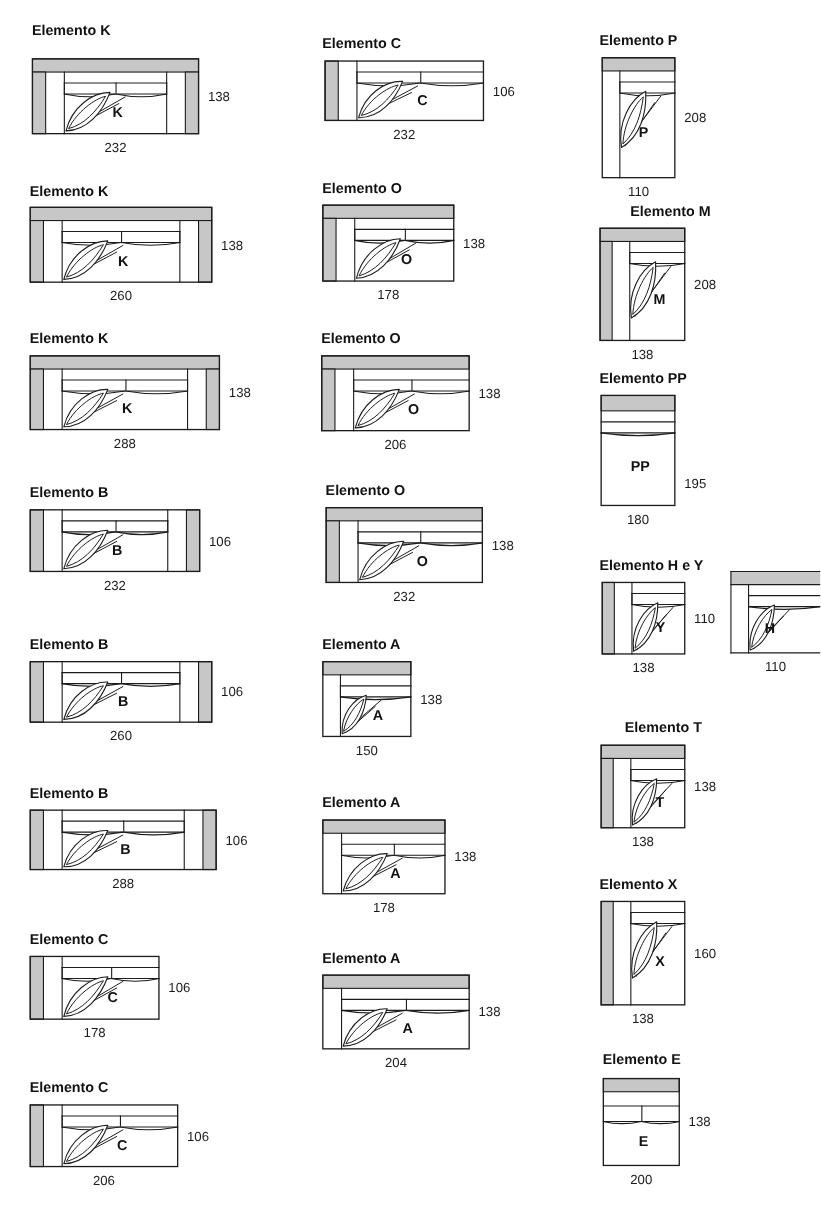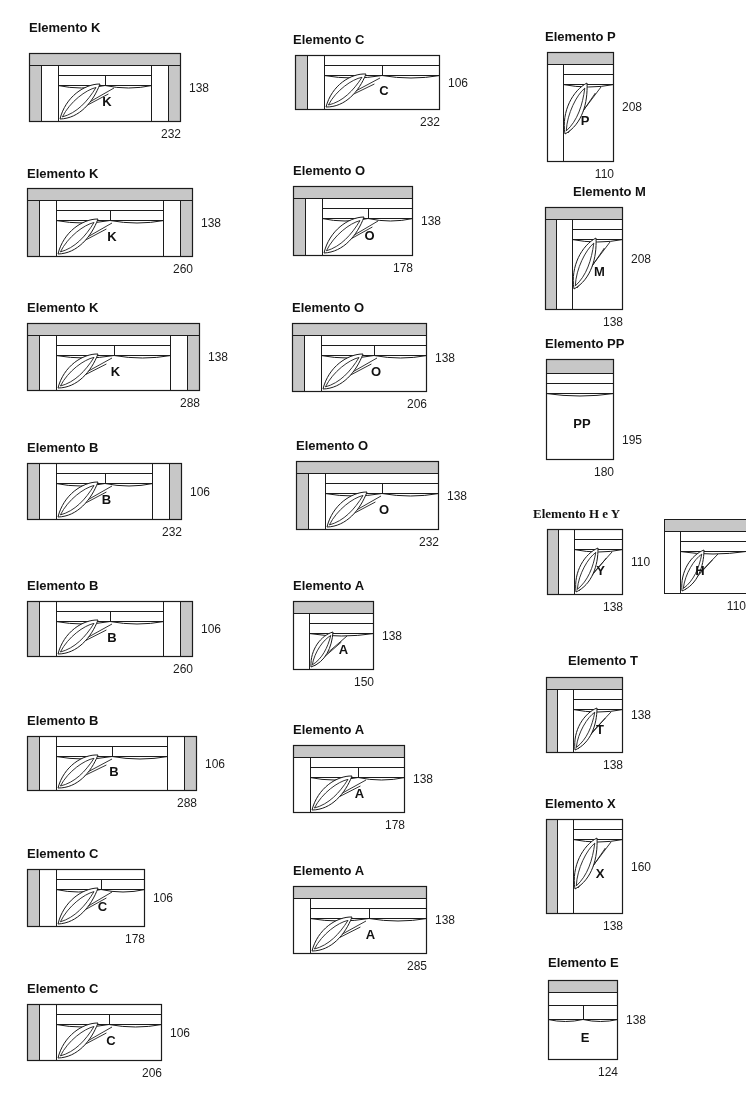--- a/index.html
+++ b/index.html
@@ -6,21 +6,21 @@
   #canvas{
     position:relative;width:746px;height:1100px;background:#ffffff;
     font-family:"Liberation Sans",sans-serif;color:#111;overflow:hidden;
   }
   .el-title{
     position:absolute;font-weight:bold;font-size:13px;line-height:15px;
     white-space:nowrap;color:#111;
   }
   .dim{position:absolute;font-size:12px;line-height:14px;color:#1c1c1c;white-space:nowrap;}
   .dim-h{transform:translateY(-50%);}
-  .dim-w{text-align:right;}
+  .dim-w{text-align:center;}
   svg.fig{position:absolute;overflow:visible;display:block;}
 </style>
 </head>
 <body>
 
 <div id="canvas">
     <div class="el-title" style="left:29px;top:20px;">Elemento K</div>
     <svg class="fig" width="154" height="71" style="left:29px;top:53px;">
       <rect x="0" y="0" width="152" height="69" fill="#ffffff"></rect>
       <rect x="0.5" y="0.5" width="151" height="12" fill="#c7c7c7" stroke="#1c1c1c" stroke-width="1"></rect>
@@ -364,21 +364,21 @@
       <path d="M76,32.5 Q105,37.5 134,32.5" fill="none" stroke="#1c1c1c" stroke-width="1"></path>
       <g>
         <line x1="28" y1="59.9" x2="73" y2="35" stroke="#1c1c1c" stroke-width="0.9"></line>
         <line x1="22" y1="64" x2="67.4" y2="41" stroke="#1c1c1c" stroke-width="0.9"></line>
         <path d="M19,65 C24.6,43.2 43.5,30.6 59,31 C52.1,48.8 38.2,64.9 19,65 Z" fill="#ffffff" stroke="#1c1c1c" stroke-width="1" stroke-linejoin="round"></path>
         <path d="M21.4,63.0 C29.0,48.0 45.1,36.4 55.0,34.4 C46.4,48.1 35.7,59.3 21.4,63.0 Z" fill="none" stroke="#1c1c1c" stroke-width="0.9" stroke-linejoin="round"></path>
       </g>
       <text x="77.5" y="52.92" text-anchor="middle" font-size="13" font-weight="bold" font-family="&quot;Liberation Sans&quot;,sans-serif" fill="#111111">A</text>
     </svg>
     <div class="dim dim-h" style="left:435px;top:920px;">138</div>
-    <div class="dim dim-w" style="left:293px;top:959px;width:134px;">285</div>
+    <div class="dim dim-w" style="left:293px;top:959px;width:134px;">204</div>
     <div class="el-title" style="left:545px;top:29px;">Elemento P</div>
     <svg class="fig" width="69" height="112" style="left:547px;top:52px;">
       <rect x="0" y="0" width="67" height="110" fill="#ffffff"></rect>
       <rect x="0.5" y="0.5" width="66" height="12" fill="#c7c7c7" stroke="#1c1c1c" stroke-width="1"></rect>
       <rect x="0.5" y="0.5" width="66" height="109" fill="none" stroke="#1c1c1c" stroke-width="1.2"></rect>
       <line x1="16.5" y1="12" x2="16.5" y2="110" stroke="#1c1c1c" stroke-width="1"></line>
       <line x1="16" y1="22.5" x2="67" y2="22.5" stroke="#1c1c1c" stroke-width="1"></line>
       <line x1="16" y1="32.5" x2="67" y2="32.5" stroke="#1c1c1c" stroke-width="1"></line>
       <line x1="16.5" y1="22" x2="16.5" y2="32" stroke="#1c1c1c" stroke-width="1"></line>
       <path d="M16,32.5 Q41.5,37.5 67,32.5" fill="none" stroke="#1c1c1c" stroke-width="1"></path>
@@ -418,21 +418,21 @@
       <rect x="0" y="0" width="68" height="101" fill="#ffffff"></rect>
       <rect x="0.5" y="0.5" width="67" height="14" fill="#c7c7c7" stroke="#1c1c1c" stroke-width="1"></rect>
       <rect x="0.5" y="0.5" width="67" height="100" fill="none" stroke="#1c1c1c" stroke-width="1.2"></rect>
       <line x1="0" y1="24.5" x2="68" y2="24.5" stroke="#1c1c1c" stroke-width="1"></line>
       <line x1="0" y1="34.5" x2="68" y2="34.5" stroke="#1c1c1c" stroke-width="1"></line>
       <path d="M0,34.5 Q34,39.5 68,34.5" fill="none" stroke="#1c1c1c" stroke-width="1"></path>
       <text x="36" y="69.49" text-anchor="middle" font-size="13" font-weight="bold" font-family="&quot;Liberation Sans&quot;,sans-serif" fill="#111111">PP</text>
     </svg>
     <div class="dim dim-h" style="left:622px;top:409.5px;margin-top:30px;">195</div>
     <div class="dim dim-w" style="left:546px;top:465px;width:68px;">180</div>
-    <div class="el-title" style="left:533px;top:506px;font-family:Liberation Serif, serif;">Elemento H e Y</div>
+    <div class="el-title" style="left:545px;top:506px;">Elemento H e Y</div>
     <svg class="fig" width="78" height="68" style="left:547px;top:529px;">
       <rect x="0" y="0" width="76" height="66" fill="#ffffff"></rect>
       <rect x="0.5" y="0.5" width="11" height="65" fill="#c7c7c7" stroke="#1c1c1c" stroke-width="1"></rect>
       <rect x="0.5" y="0.5" width="75" height="65" fill="none" stroke="#1c1c1c" stroke-width="1.2"></rect>
       <line x1="27.5" y1="0" x2="27.5" y2="66" stroke="#1c1c1c" stroke-width="1"></line>
       <line x1="27" y1="10.5" x2="76" y2="10.5" stroke="#1c1c1c" stroke-width="1"></line>
       <line x1="27" y1="20.5" x2="76" y2="20.5" stroke="#1c1c1c" stroke-width="1"></line>
       <line x1="27.5" y1="10" x2="27.5" y2="20" stroke="#1c1c1c" stroke-width="1"></line>
       <path d="M27,20.5 Q51.5,25.5 76,20.5" fill="none" stroke="#1c1c1c" stroke-width="1"></path>
       <g>
@@ -513,14 +513,14 @@
       <rect x="0.5" y="0.5" width="69" height="12" fill="#c7c7c7" stroke="#1c1c1c" stroke-width="1"></rect>
       <rect x="0.5" y="0.5" width="69" height="79" fill="none" stroke="#1c1c1c" stroke-width="1.2"></rect>
       <line x1="0" y1="25.5" x2="70" y2="25.5" stroke="#1c1c1c" stroke-width="1"></line>
       <line x1="0" y1="39.5" x2="70" y2="39.5" stroke="#1c1c1c" stroke-width="1"></line>
       <line x1="35.5" y1="25" x2="35.5" y2="39" stroke="#1c1c1c" stroke-width="1"></line>
       <path d="M0,39.5 Q17.5,43.5 35,39.5" fill="none" stroke="#1c1c1c" stroke-width="1"></path>
       <path d="M35,39.5 Q52.5,43.5 70,39.5" fill="none" stroke="#1c1c1c" stroke-width="1"></path>
       <text x="37" y="62.269999999999996" text-anchor="middle" font-size="13" font-weight="bold" font-family="&quot;Liberation Sans&quot;,sans-serif" fill="#111111">E</text>
     </svg>
     <div class="dim dim-h" style="left:626px;top:1020px;">138</div>
-    <div class="dim dim-w" style="left:548px;top:1065px;width:70px;">124</div>
+    <div class="dim dim-w" style="left:548px;top:1065px;width:70px;">200</div>
   </div>
 
 </body></html>

